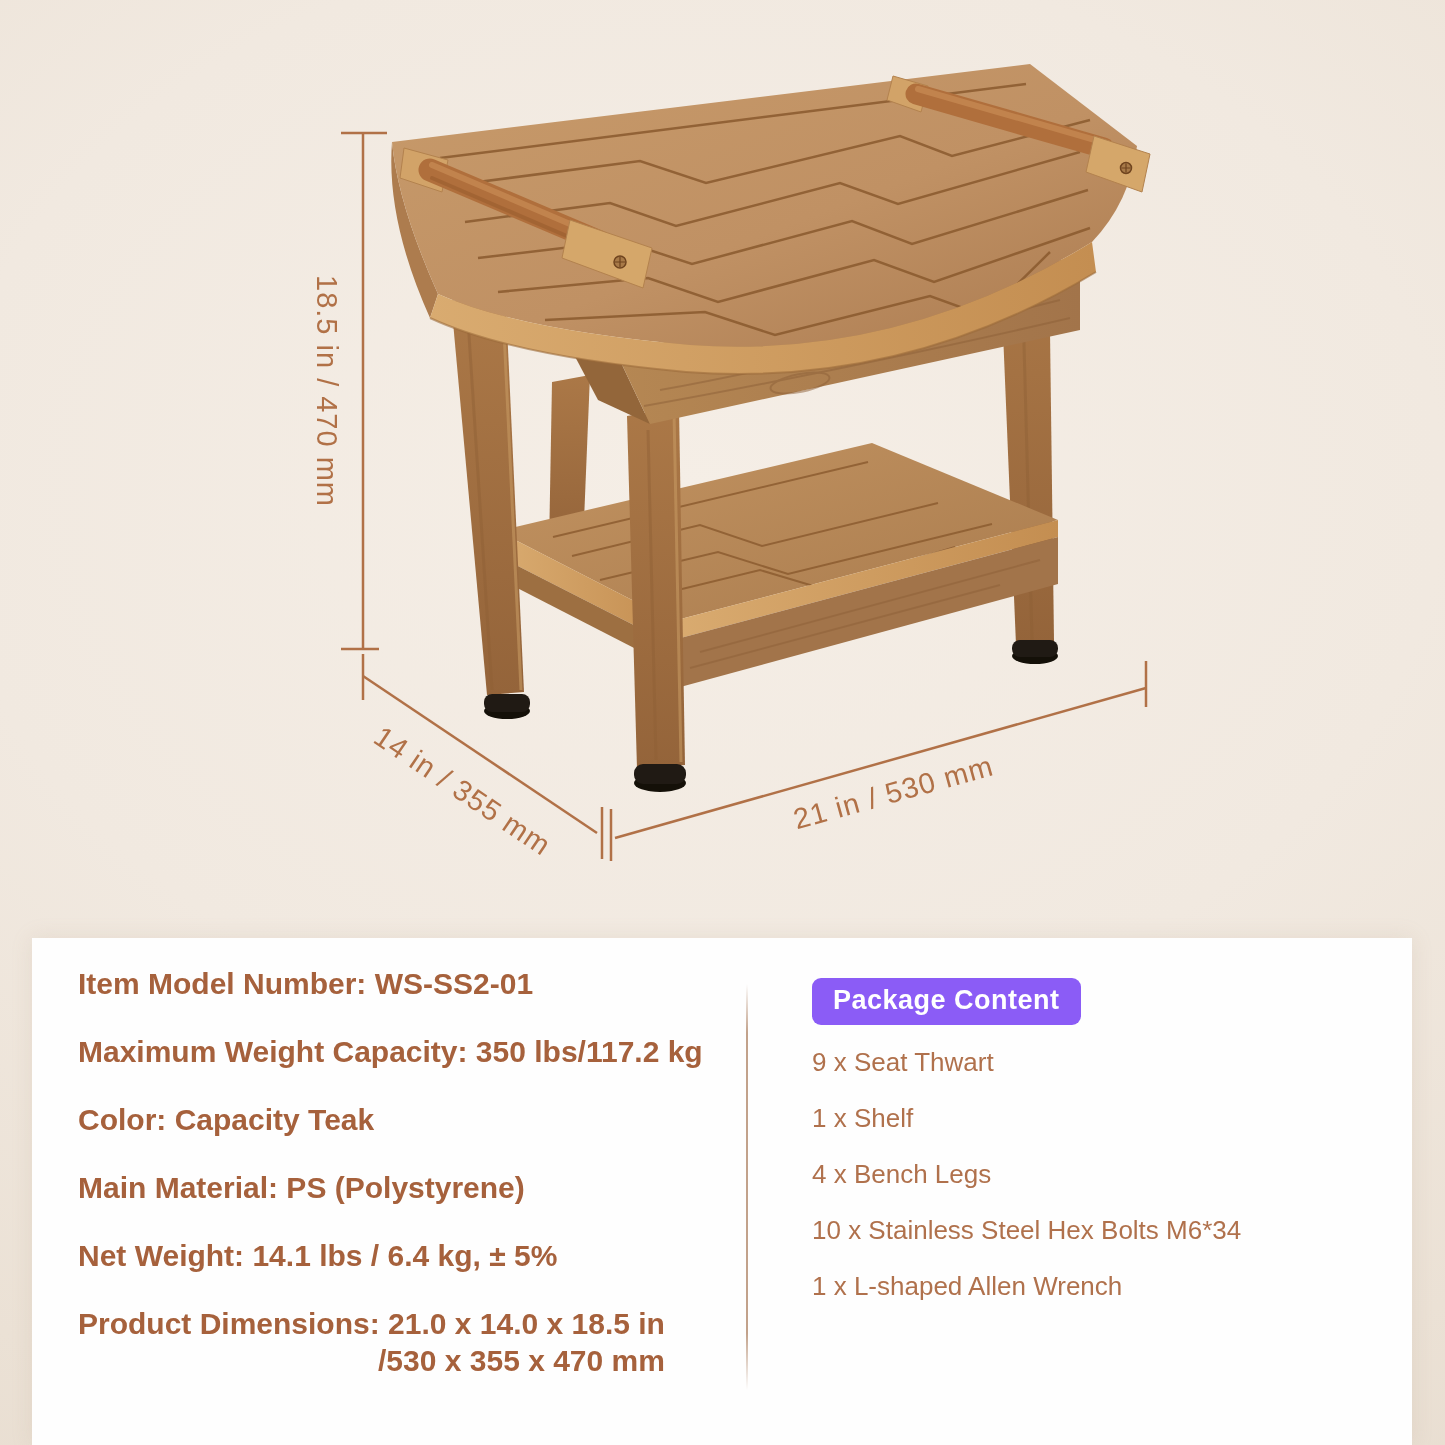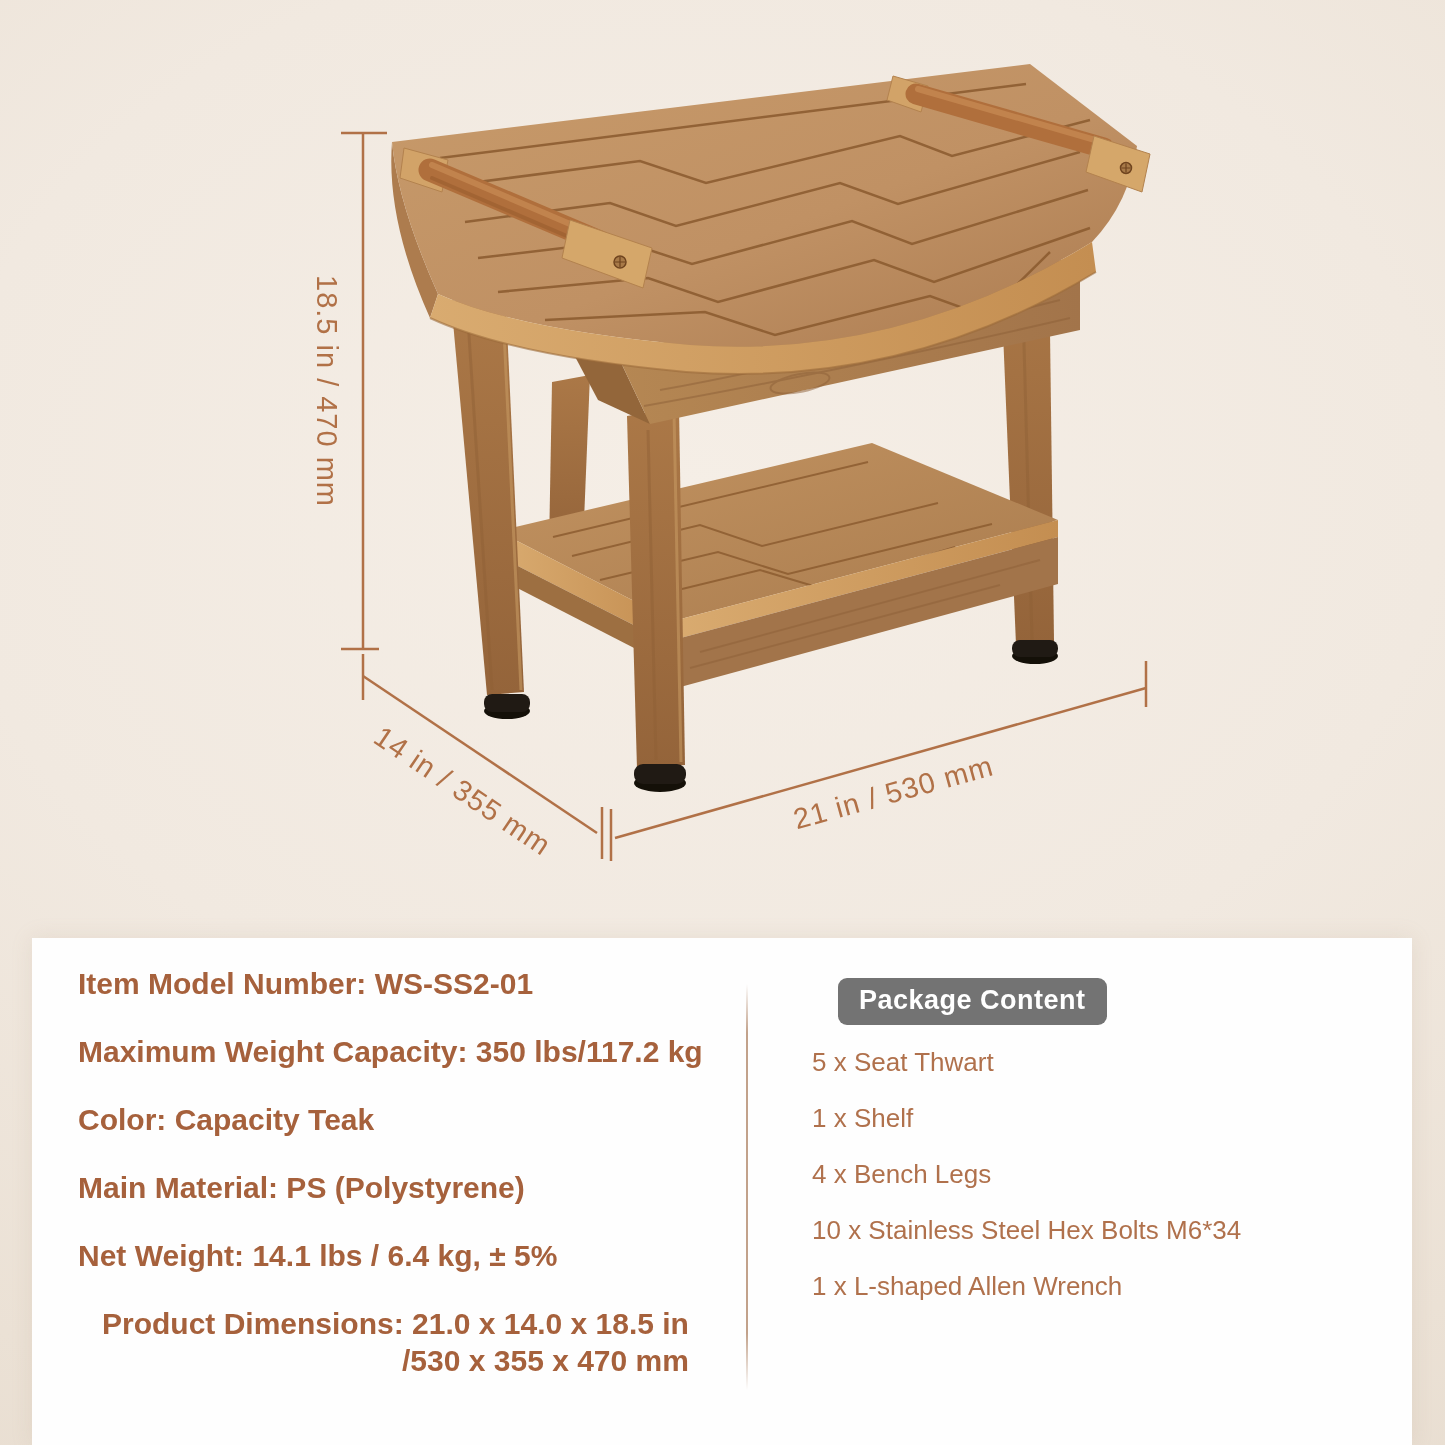--- a/index.html
+++ b/index.html
@@ -9,21 +9,21 @@
     background:radial-gradient(115% 85% at 48% 34%, #f5eee6 0%, #f1e9e0 45%, #ebe1d5 80%, #e7dccf 100%);
   }
   .scene{position:absolute;left:0;top:0;width:1445px;height:938px;}
   .spec-card{
     position:absolute;left:32px;top:938px;width:1380px;height:507px;
     background:#fefefe;box-shadow:0 0 20px rgba(175,150,125,.16);
   }
   .specs{position:absolute;left:46px;top:30px;font-weight:bold;font-size:30px;}
   .spec-row{margin:0 0 36px;line-height:32px;white-space:nowrap;}
   .dims{display:inline-block;}
-  .dims span{display:block;line-height:32px;margin-left:24px;}
+  .dims span{display:block;line-height:32px;}
   .dims .line2{text-align:right;margin-top:5px;}
   .divider{
     position:absolute;left:714px;top:46px;width:2px;height:406px;
     background:linear-gradient(to bottom, rgba(154,100,62,0), rgba(154,100,62,.6) 12%, rgba(154,100,62,.6) 86%, rgba(154,100,62,0));
   }
   .package{position:absolute;left:780px;top:40px;}
   .badge{
     display:inline-block;color:#ffffff;font-weight:bold;font-size:27px;
     padding:7px 21px 9px;border-radius:9px;letter-spacing:.5px;
   }
@@ -184,22 +184,22 @@
     <p class="spec-row">Net Weight: 14.1 lbs / 6.4 kg, ± 5%</p>
     <div class="spec-row dims">
       <span class="line1">Product Dimensions: 21.0 x 14.0 x 18.5 in</span>
       <span class="line2">/530 x 355 x 470 mm</span>
     </div>
   </div>
 
   <div class="divider"></div>
 
   <aside class="package">
-    <div class="badge" style="background:#737373;margin-left:26px;">Package Content</div>
+    <div class="badge" style="background:#8b5cf6;">Package Content</div>
     <ul class="package-list" style="color:#b0714c;">
-      <li>5 x Seat Thwart</li>
+      <li>9 x Seat Thwart</li>
       <li>1 x Shelf</li>
       <li>4 x Bench Legs</li>
       <li>10 x Stainless Steel Hex Bolts M6*34</li>
       <li>1 x L-shaped Allen Wrench</li>
     </ul>
   </aside>
 </section>
 
 </body></html>

